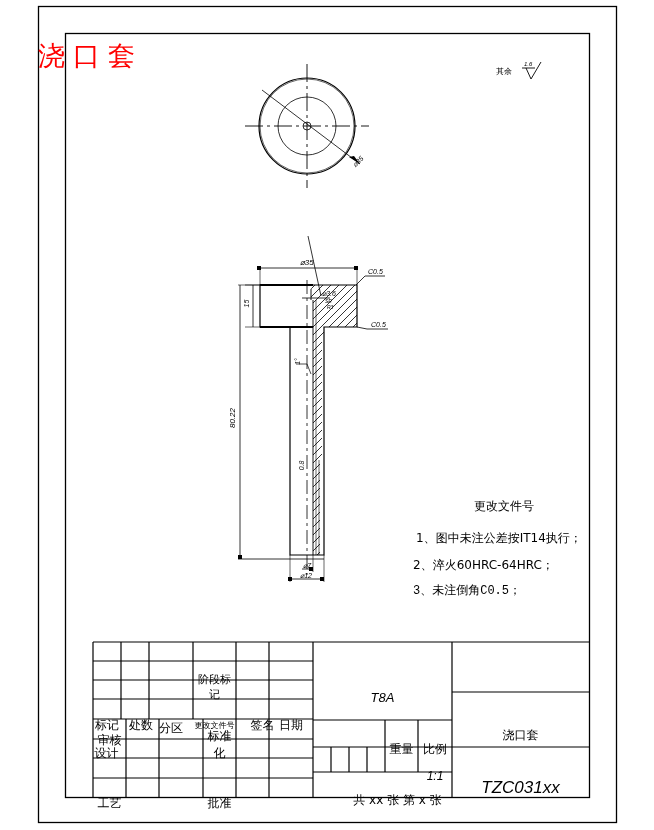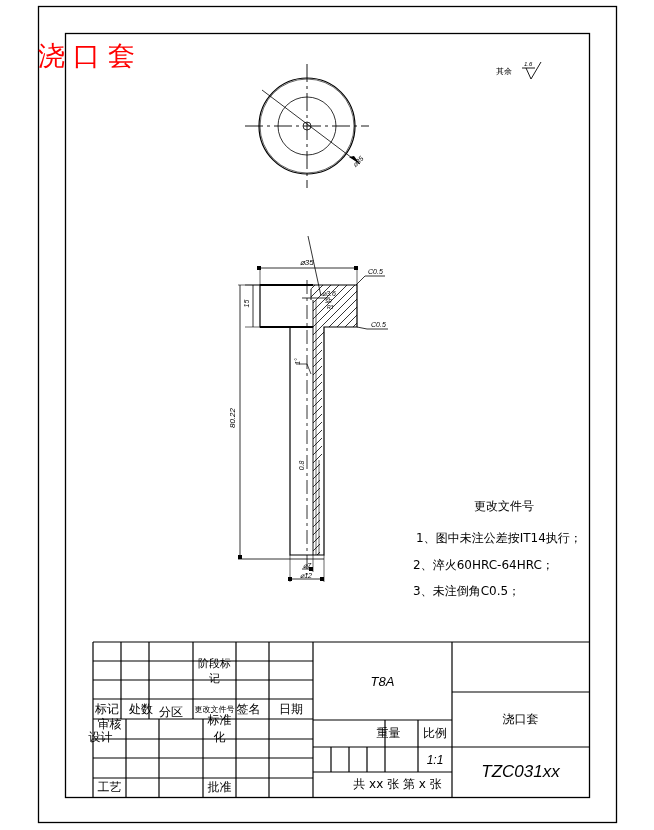--- a/index.html
+++ b/index.html
@@ -5,21 +5,21 @@
   html, body { margin: 0; padding: 0; background: #ffffff; }
   body { width: 654px; height: 830px; position: relative; overflow: hidden;
          font-family: "DejaVu Sans", sans-serif; }
   svg.drawing { position: absolute; left: 0; top: 0; }
   .txt { position: absolute; color: #000; white-space: nowrap; line-height: 1; }
   .cjk { font-family: "DejaVu Sans", sans-serif; }
   .ital { font-family: "Liberation Sans", sans-serif; font-style: italic; }
   .title-red { position: absolute; left: 38px; top: 38px; color: #ff0000;
                font-family: "DejaVu Serif", serif; font-size: 27px; letter-spacing: 8px; }
   .cell { position: absolute; font-size: 12px; text-align: center; display: flex;
-          align-items: center; justify-content: center; color: #000; }
+          align-items: center; justify-content: center; color: #000; margin-top: 16px; }
 </style>
 </head>
 <body>
 
 <svg class="drawing" width="654" height="830" viewBox="0 0 654 830" xmlns="http://www.w3.org/2000/svg">
   <defs>
     <pattern id="hatch" patternUnits="userSpaceOnUse" width="8" height="8" patternTransform="rotate(0)">
       <path d="M0,8 L8,0" stroke="#000" stroke-width="0.8"></path>
     </pattern>
   </defs>
@@ -146,37 +146,37 @@
 <div class="txt ital" style="left:294px;top:358px;font-size:7px;transform:rotate(-90deg);">1°</div>
 <div class="txt ital" style="left:297px;top:462px;font-size:7px;transform:rotate(-90deg);">0.8</div>
 <div class="txt ital" style="left:303px;top:562px;font-size:7px;">⌀7</div>
 <div class="txt ital" style="left:300px;top:572px;font-size:7px;">⌀12</div>
 <div class="txt ital" style="left:325px;top:299px;font-size:5px;">SR</div>
 <div class="txt ital" style="left:327px;top:305px;font-size:5px;">R3</div>
 
 <div class="txt cjk" style="left:474px;top:500px;font-size:12px;">更改文件号</div>
 <div class="txt cjk" style="left:416px;top:532px;font-size:12px;">1、图中未注公差按IT14执行；</div>
 <div class="txt cjk" style="left:413px;top:559px;font-size:12px;">2、淬火60HRC-64HRC；</div>
-<div class="txt cjk" style="left:413px;top:585px;font-size:12px;">3、未注倒角C0.5；</div>
+<div class="txt cjk" style="left:413px;top:585px;font-size:12px;font-family:Liberation Mono, monospace;">3、未注倒角C0.5；</div>
 
 <div class="cell" style="left:193px;top:661px;width:43px;height:19px;font-size:11px;">阶段标记</div>
 
 <div class="cell" style="left:93px;top:699px;width:28px;height:20px;">标记</div>
 <div class="cell" style="left:121px;top:699px;width:40px;height:20px;font-family:Liberation Mono, monospace;">处数</div>
 <div class="cell" style="left:149px;top:699px;width:44px;height:26px;">分区</div>
 <div class="cell" style="left:193px;top:699px;width:43px;height:20px;font-size:8px;">更改文件号</div>
-<div class="cell" style="left:232px;top:699px;width:33px;height:20px;">签名</div>
+<div class="cell" style="left:246px;top:699px;width:33px;height:20px;">签名</div>
 <div class="cell" style="left:269px;top:699px;width:44px;height:20px;">日期</div>
 
-<div class="cell" style="left:84px;top:719px;width:33px;height:36px;">设计</div>
+<div class="cell" style="left:90px;top:719px;width:33px;height:36px;">设计</div>
 <div class="cell" style="left:203px;top:719px;width:33px;height:20px;">标准化</div>
 <div class="cell" style="left:93px;top:716px;width:33px;height:16px;">审核</div>
 <div class="cell" style="left:93px;top:778px;width:33px;height:19px;">工艺</div>
 <div class="cell" style="left:203px;top:778px;width:33px;height:19px;">批准</div>
 
 <div class="cell ital" style="left:313px;top:642px;width:139px;height:78px;font-size:13px;">T8A</div>
-<div class="cell" style="left:372px;top:720px;width:33px;height:27px;">重量</div>
+<div class="cell" style="left:385px;top:720px;width:33px;height:27px;">重量</div>
 <div class="cell" style="left:418px;top:720px;width:34px;height:27px;font-family:Liberation Serif, serif;">比例</div>
 <div class="cell ital" style="left:418px;top:745px;width:34px;height:30px;">1:1</div>
 <div class="cell" style="left:313px;top:772px;width:139px;height:25px;padding-left:15px;">共 xx 张  第 x 张</div>
 
 <div class="cell" style="left:452px;top:692px;width:137px;height:55px;">浇口套</div>
 <div class="cell ital" style="left:452px;top:747px;width:137px;height:50px;font-size:17px;">TZC031xx</div>
 
 </body></html>

